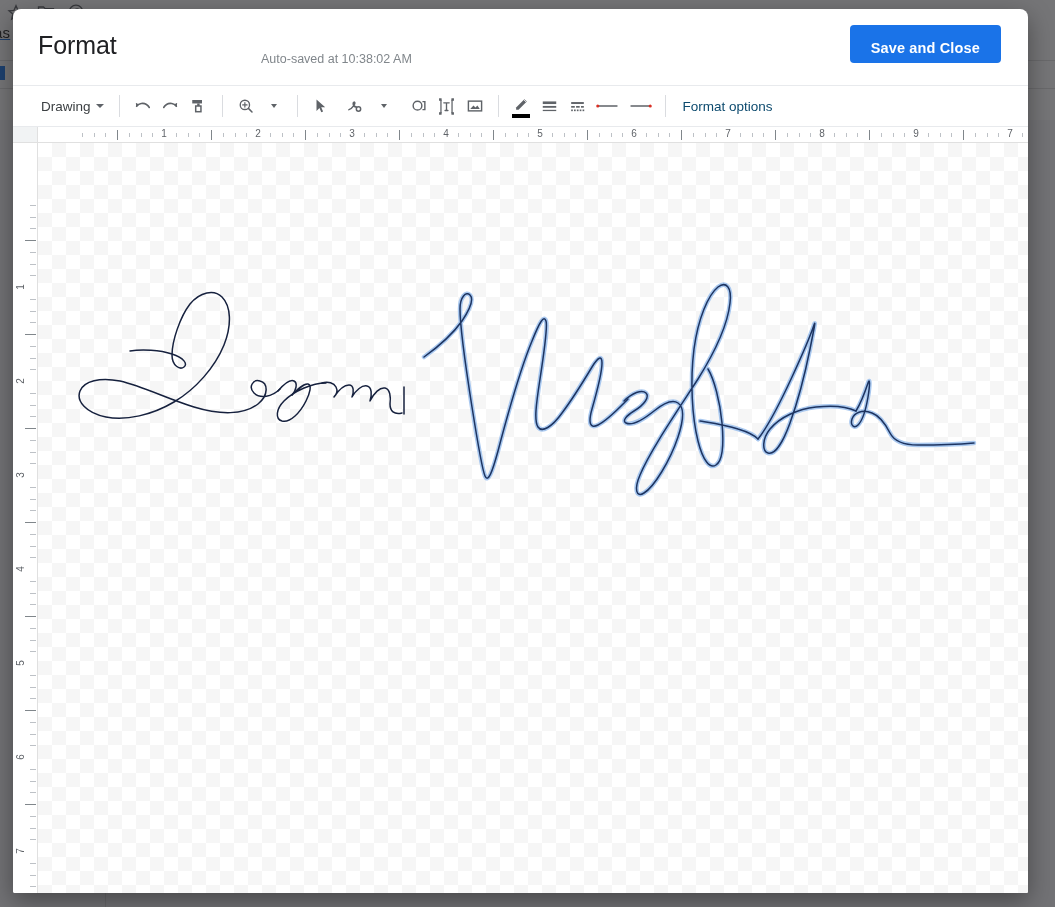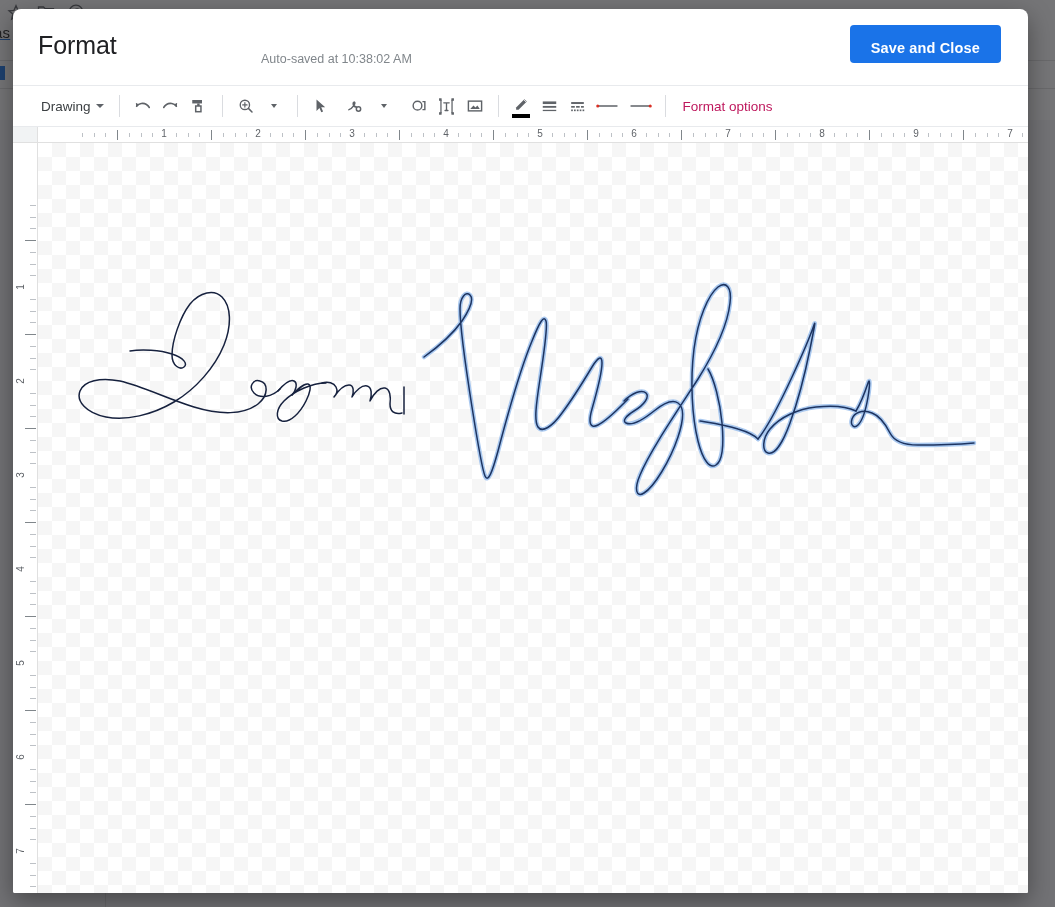--- a/index.html
+++ b/index.html
@@ -118,21 +118,21 @@
     border-left: 3.5px solid transparent;
     border-right: 3.5px solid transparent;
     border-top: 4px solid #5f6368;
   }
   .tb-sep {
     width: 1px; height: 22px; background: #dadce0;
     margin: 0 9px;
   }
   .tb-gap { width: 7px; }
   .tb-format {
-    font-size: 13.5px; color: #be185d;
+    font-size: 13.5px; color: #0c4a6e;
     padding: 0 8px; height: 26px;
     display: inline-flex; align-items: center;
     border-radius: 3px; cursor: pointer;
   }
   .swatch-bar {
     position: absolute; left: 4px; bottom: 2px;
     width: 18px; height: 4px; background: #000000;
   }
   .tb-btn.with-swatch { position: relative; width: 26px; }
 

